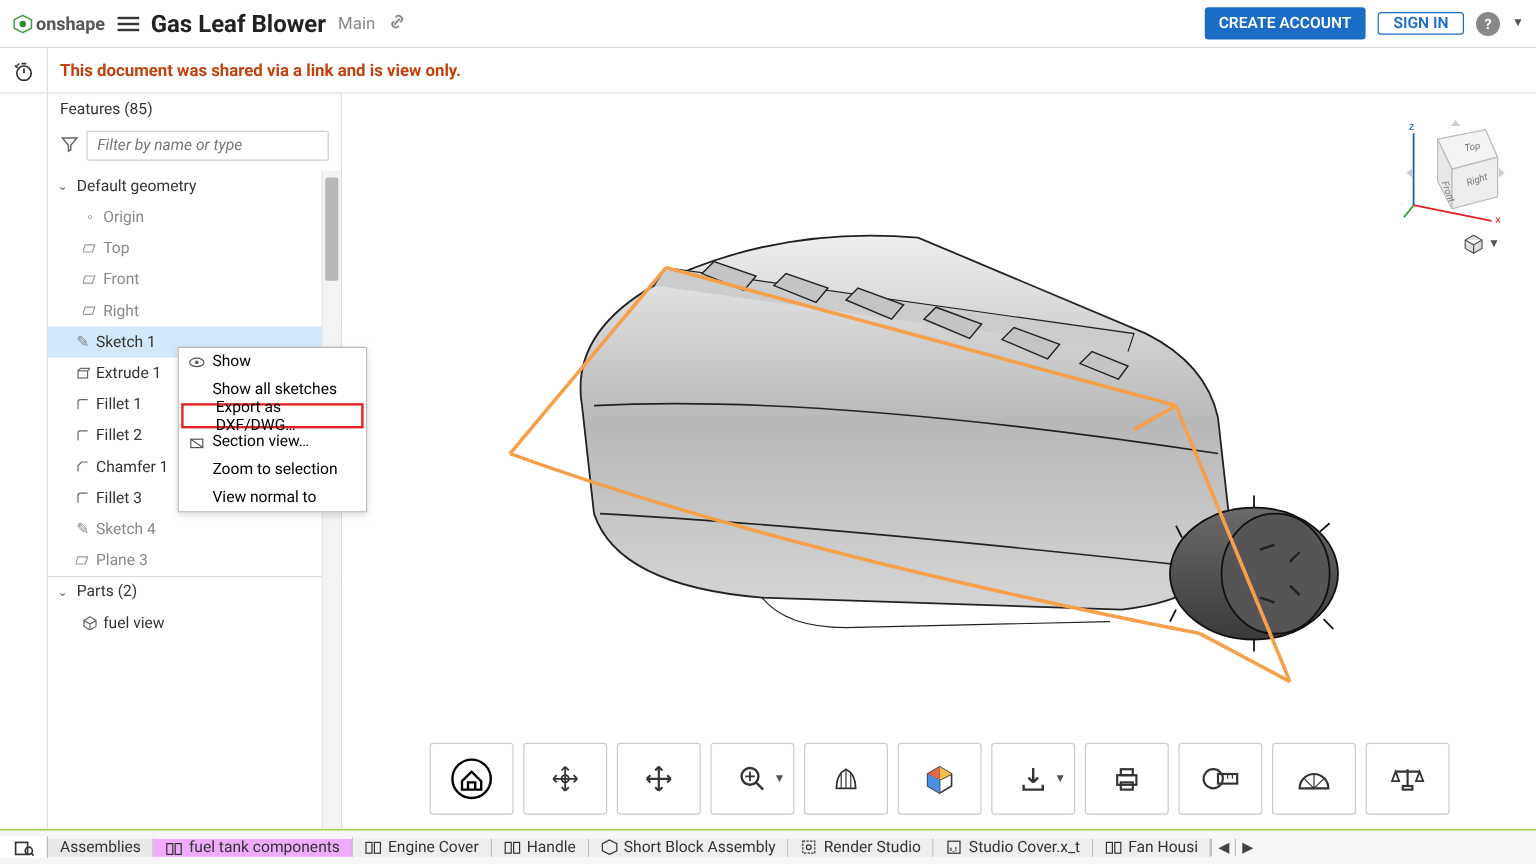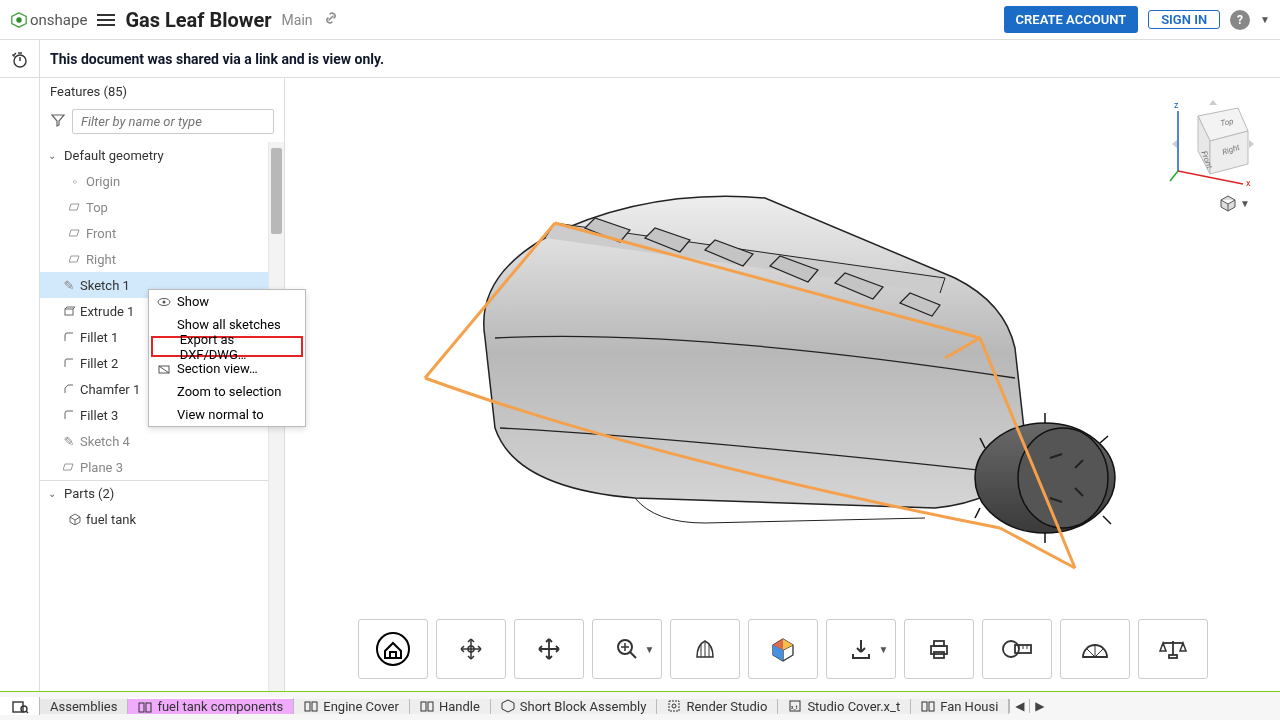--- a/index.html
+++ b/index.html
@@ -1,36 +1,36 @@
 <!DOCTYPE html>
 <html><head>
 <meta charset="utf-8">
 <style>
 * { margin: 0; padding: 0; box-sizing: border-box; font-family: -apple-system, BlinkMacSystemFont, "Segoe UI", Roboto, sans-serif; }
 body { width: 1280px; height: 720px; overflow: hidden; background: #fff; position: relative; }
 
 
 .header { height: 40px; display: flex; align-items: center; padding: 0 10px; border-bottom: 1px solid #ddd; gap: 10px; }
-.logo { display: flex; align-items: flex-start; gap: 2px; font-weight: 400; color: #555; font-size: 15px; }
+.logo { display: flex; align-items: flex-start; gap: 2px; font-weight: 700; color: #555; font-size: 15px; }
 .logo-icon { width: 18px; height: 18px; }
 .hamburger { width: 18px; cursor: pointer; display: flex; flex-direction: column; gap: 3px; }
 .hamburger span { height: 2px; background: #333; }
 .doc-title { font-size: 20px; font-weight: 700; color: #222; }
 .branch { font-size: 14px; color: #888; }
 .link-icon { color: #888; font-size: 14px; cursor: pointer; }
 .header-spacer { flex: 1; }
 .btn-primary { background: #1a6cc7; color: #fff; border: none; padding: 6px 12px; font-size: 13px; font-weight: 600; border-radius: 3px; cursor: pointer; }
 .btn-outline { background: #fff; color: #1a6cc7; border: 1px solid #1a6cc7; padding: 1px 12px; font-size: 13px; font-weight: 600; border-radius: 3px; cursor: pointer; }
 .help-icon { width: 20px; height: 20px; border-radius: 50%; background: #888; color: #fff; display: flex; align-items: center; justify-content: center; font-size: 12px; font-weight: 700; cursor: pointer; }
 .dropdown-caret { font-size: 10px; color: #555; cursor: pointer; }
 
 
 .notice-row { height: 38px; display: flex; align-items: center; border-bottom: 1px solid #ddd; }
 .stopwatch-cell { width: 40px; height: 100%; display: flex; align-items: center; justify-content: center; border-right: 1px solid #ddd; }
-.notice-text { padding-left: 10px; font-size: 14px; font-weight: 700; color: #0f172a; }
+.notice-text { padding-left: 10px; font-size: 14px; font-weight: 700; color: #c2410c; }
 
 
 .main { display: flex; height: 613px; }
 .sidebar { width: 245px; border-right: 1px solid #ddd; display: flex; flex-direction: column; position: relative; }
 .sidebar-left-strip { width: 40px; border-right: 1px solid #ddd; }
 
 
 .feat-header { padding: 6px 10px; font-size: 13px; color: #333; }
 .filter-row { display: flex; align-items: center; gap: 6px; padding: 4px 10px 8px; }
 .filter-icon { color: #666; }
@@ -230,21 +230,21 @@
       <div class="tree-row" style="border-top:1px solid #ddd">
           <span class="chev">⌄</span>
           <span>Parts (2)</span>
         </div>
       <div class="tree-row indent1">
           <span class="tree-icon">
             <svg width="12" height="12" viewBox="0 0 12 12">
               <path d="M6 1 L11 4 L11 9 L6 12 L1 9 L1 4 Z M1 4 L6 7 L11 4 M6 7 L6 12" fill="none" stroke="#666"></path>
             </svg>
           </span>
-          <span>fuel tank</span>
+          <span>fuel view</span>
         </div>
 
       <div class="tree-scroll">
           <div class="tree-thumb"></div>
         </div>
     </div>
 
     <div class="ctx-menu">
       <div class="ctx-row">
           <span class="ctx-icon-slot">

